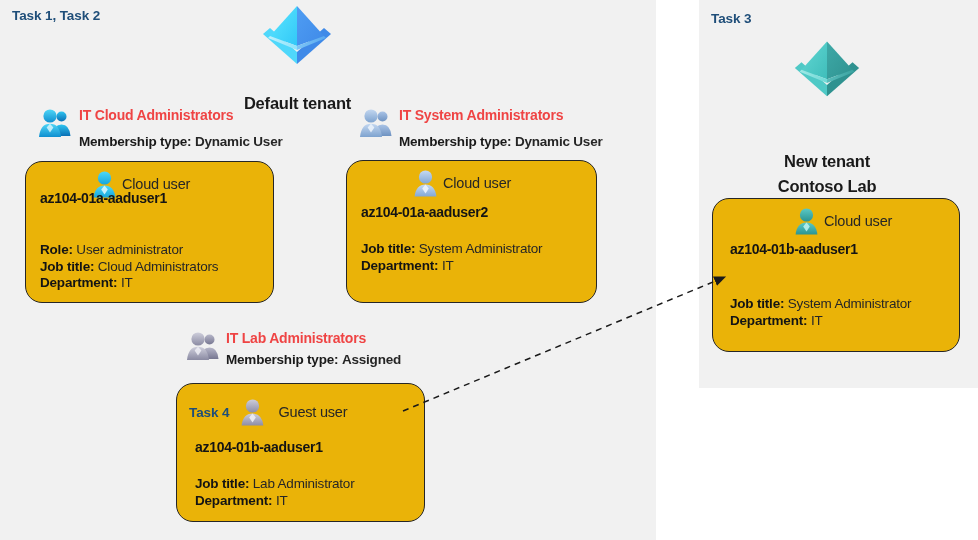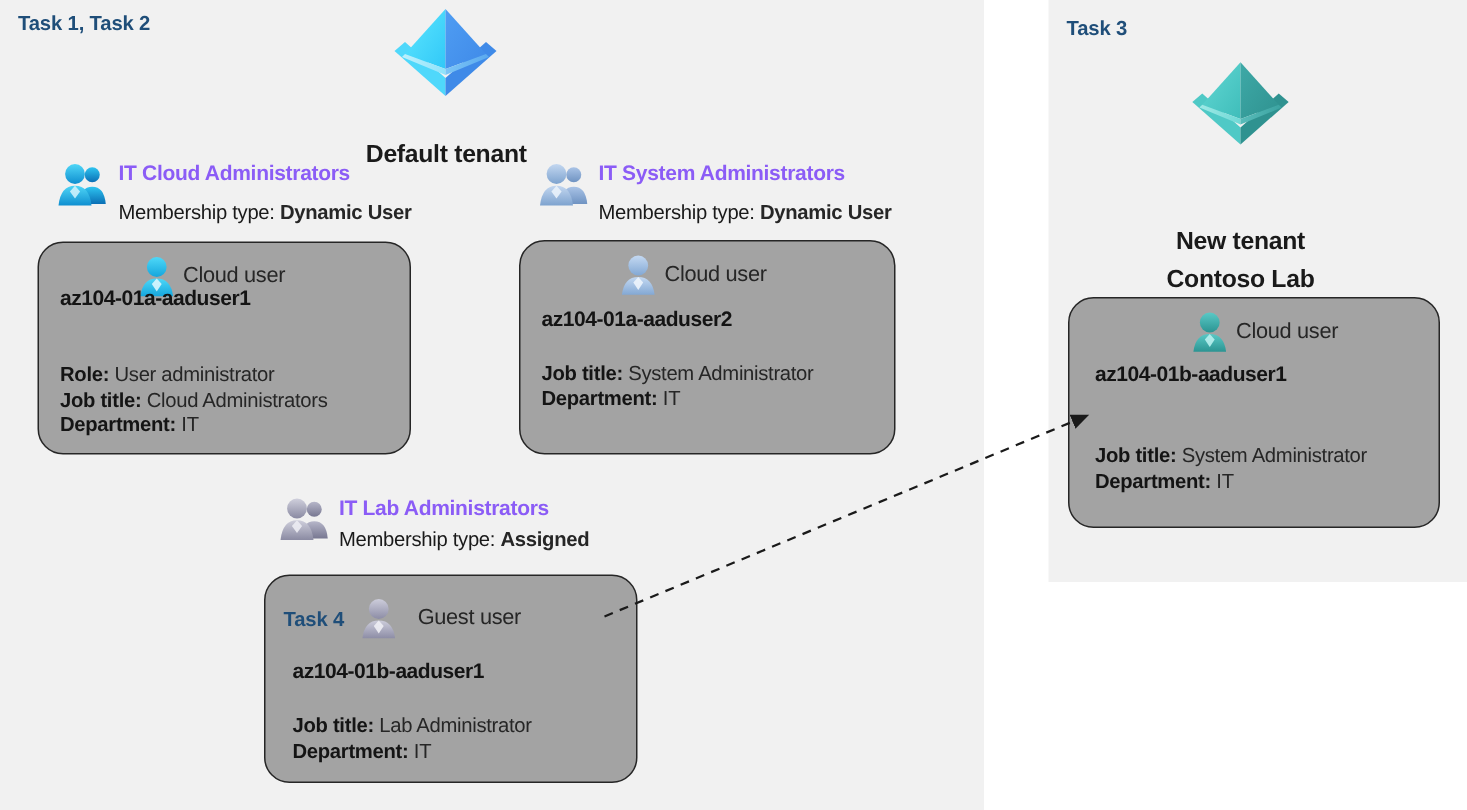--- a/index.html
+++ b/index.html
@@ -7,26 +7,26 @@
        font-family:"Liberation Sans","DejaVu Sans",sans-serif;
        -webkit-font-smoothing:antialiased;}
   .panel{position:absolute;background:#f1f1f1;}
   #left-panel{left:0;top:0;width:656px;height:540px;}
   #right-panel{left:699px;top:0;width:279px;height:388px;}
 
   .task-label{position:absolute;color:#1F4E79;font-weight:bold;font-size:13.5px;letter-spacing:-0.1px;}
 
   .tenant-name{position:absolute;font-weight:bold;color:#1a1a1a;font-size:16.5px;letter-spacing:-0.2px;text-align:center;margin-top:23px;}
 
-  .grp-title{position:absolute;font-weight:bold;color:#8b5cf6;font-size:14px;letter-spacing:-0.2px;white-space:nowrap;}
+  .grp-title{position:absolute;font-weight:bold;color:#ef4444;font-size:14px;letter-spacing:-0.2px;white-space:nowrap;}
   .grp-sub{position:absolute;font-size:13.5px;color:#1a1a1a;white-space:nowrap;letter-spacing:-0.2px;}
-  .grp-sub b{font-weight:normal;}
+  .grp-sub b{font-weight:bold;}
   .grp-sub span.val{font-weight:bold;color:#262626;}
 
-  .ubox{position:absolute;border:1.4px solid #262626;border-radius:17px;background:#a3a3a3;box-sizing:border-box;}
+  .ubox{position:absolute;border:1.4px solid #262626;border-radius:17px;background:#eab308;box-sizing:border-box;}
 
   .u-head{position:absolute;display:flex;align-items:center;gap:4px;}
   .u-head .cap{font-size:14.5px;color:#262626;letter-spacing:-0.2px;white-space:nowrap;}
   .u-name{position:absolute;font-weight:bold;font-size:14px;color:#141414;letter-spacing:-0.3px;white-space:nowrap;}
   .u-attrs{position:absolute;font-size:13.5px;color:#1a1a1a;line-height:16.5px;letter-spacing:-0.2px;white-space:nowrap;}
   .u-attrs b{font-weight:bold;color:#141414;}
   .u-attrs .val{color:#262626;}
   .inline-task{color:#1F4E79;font-weight:bold;font-size:13.5px;margin-right:6px;letter-spacing:-0.1px;}
 
   svg.icon{display:block;overflow:visible;}

